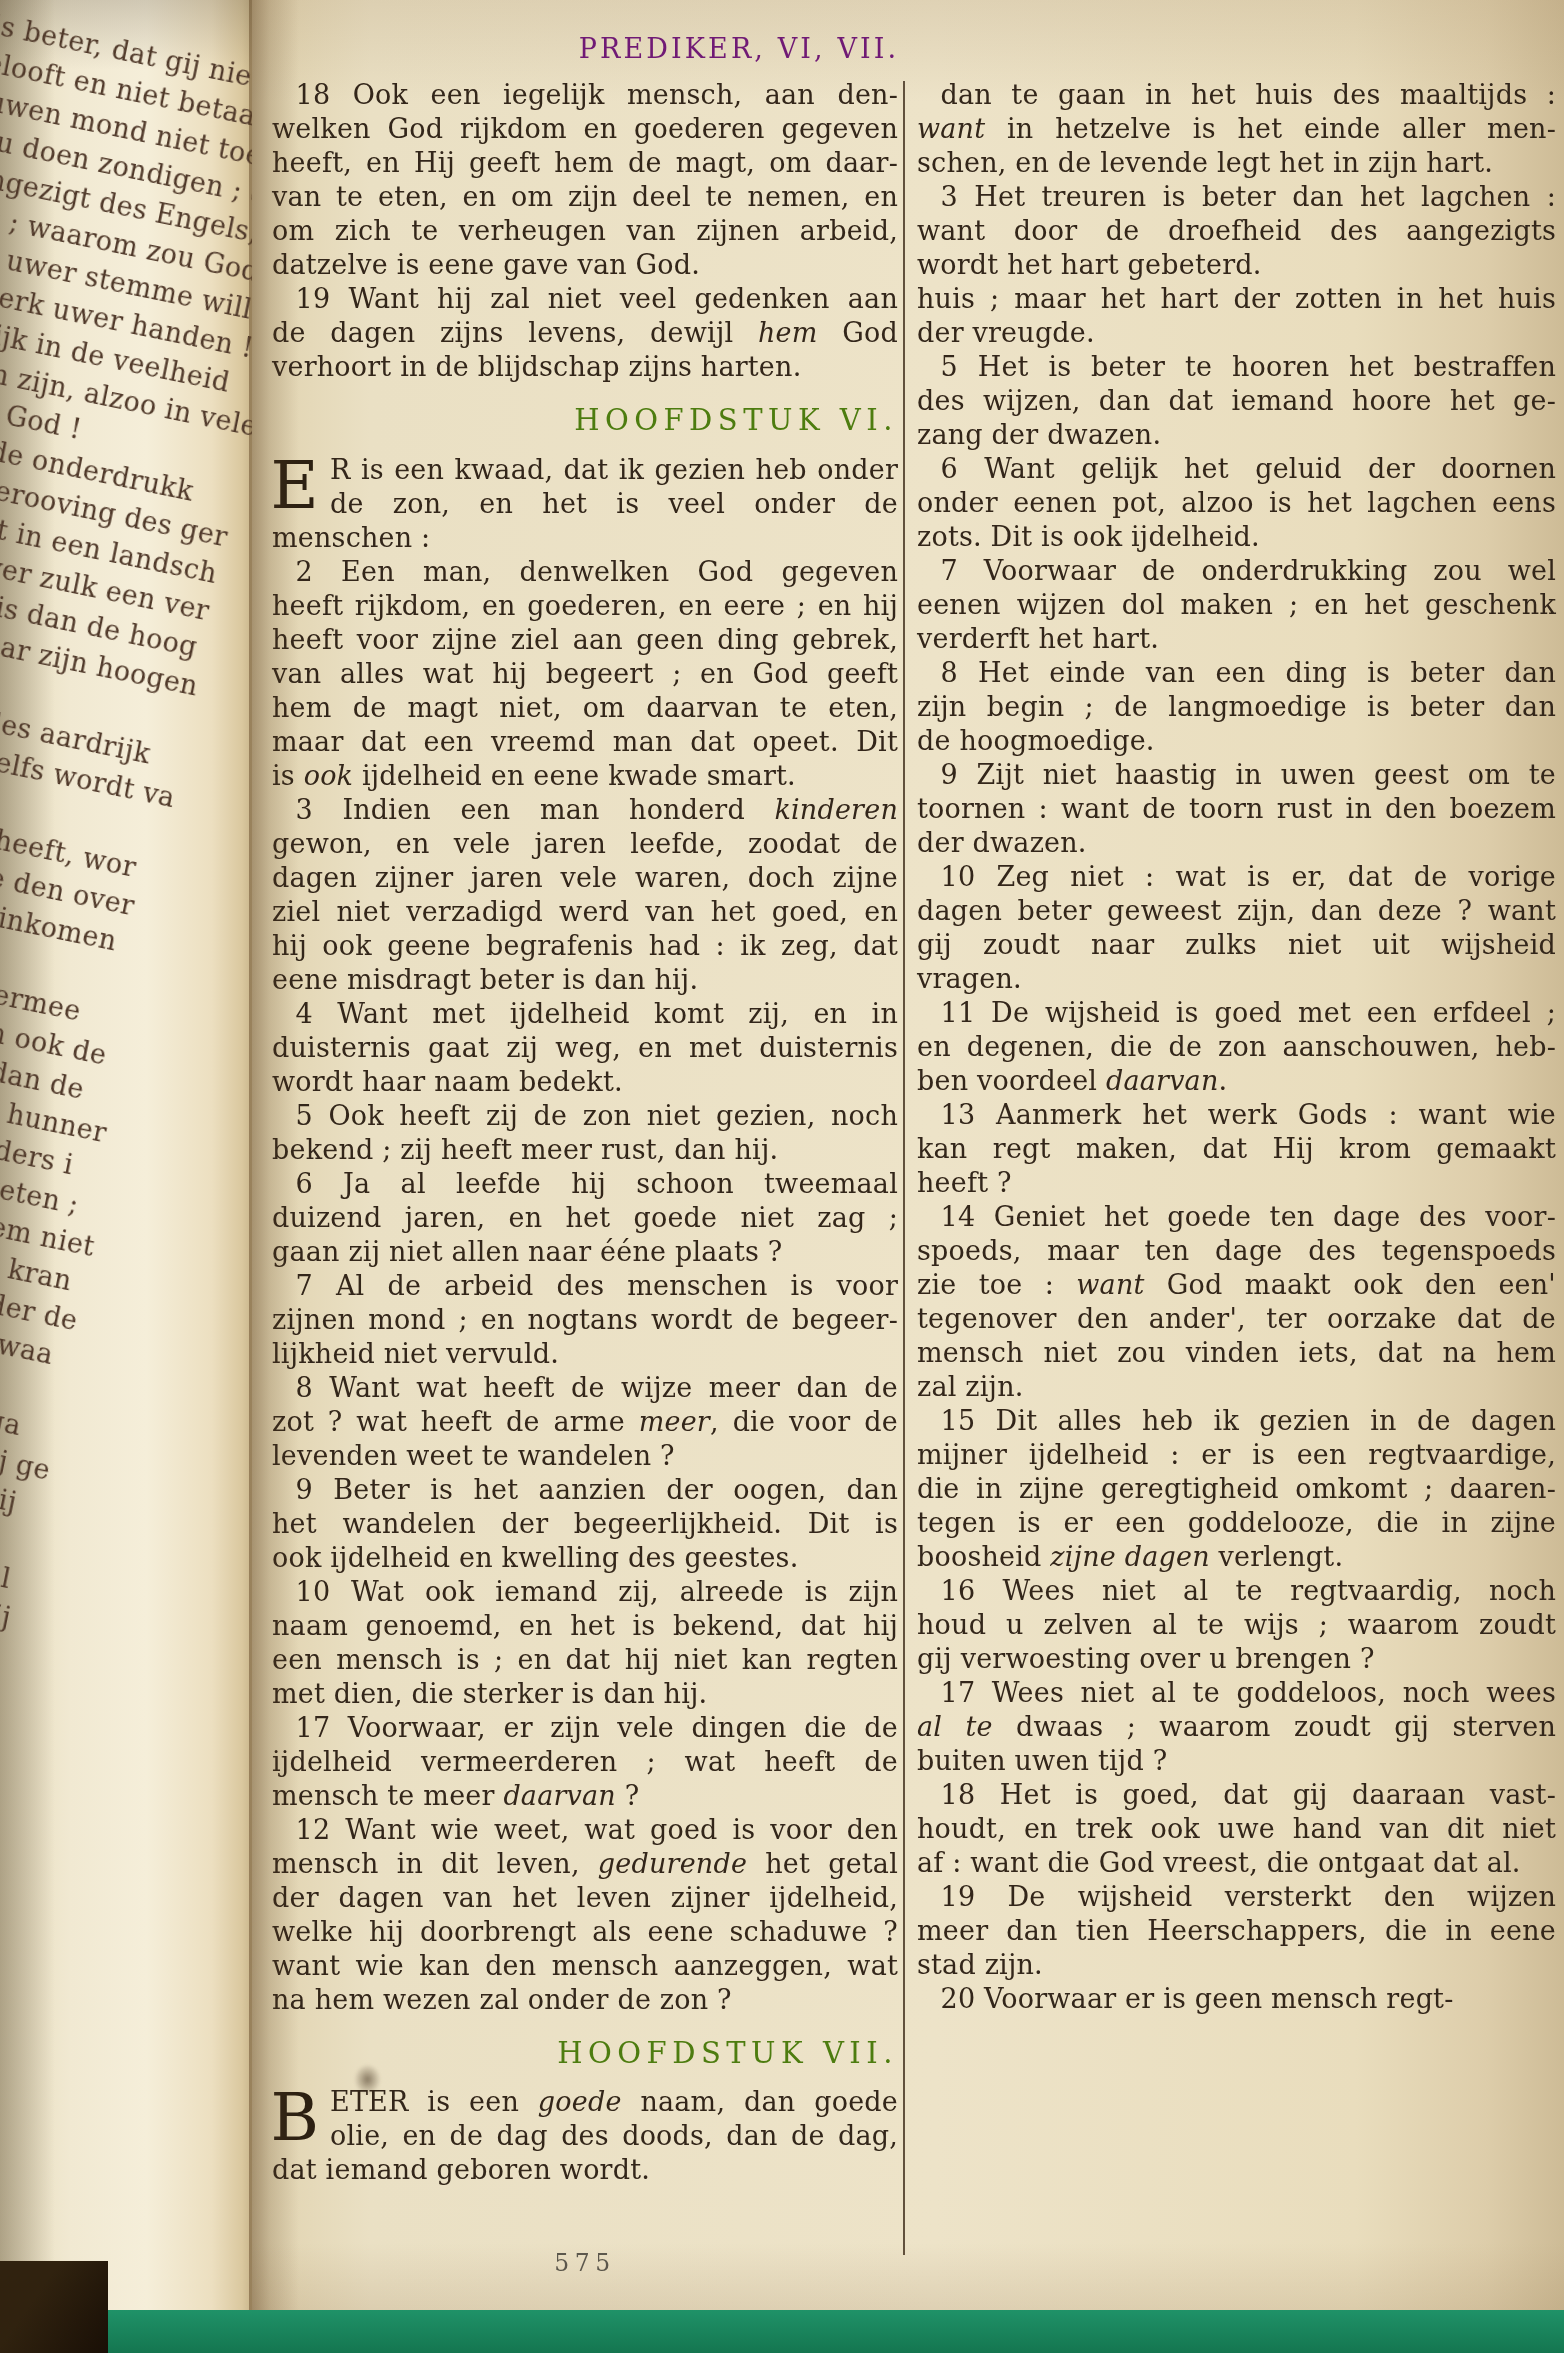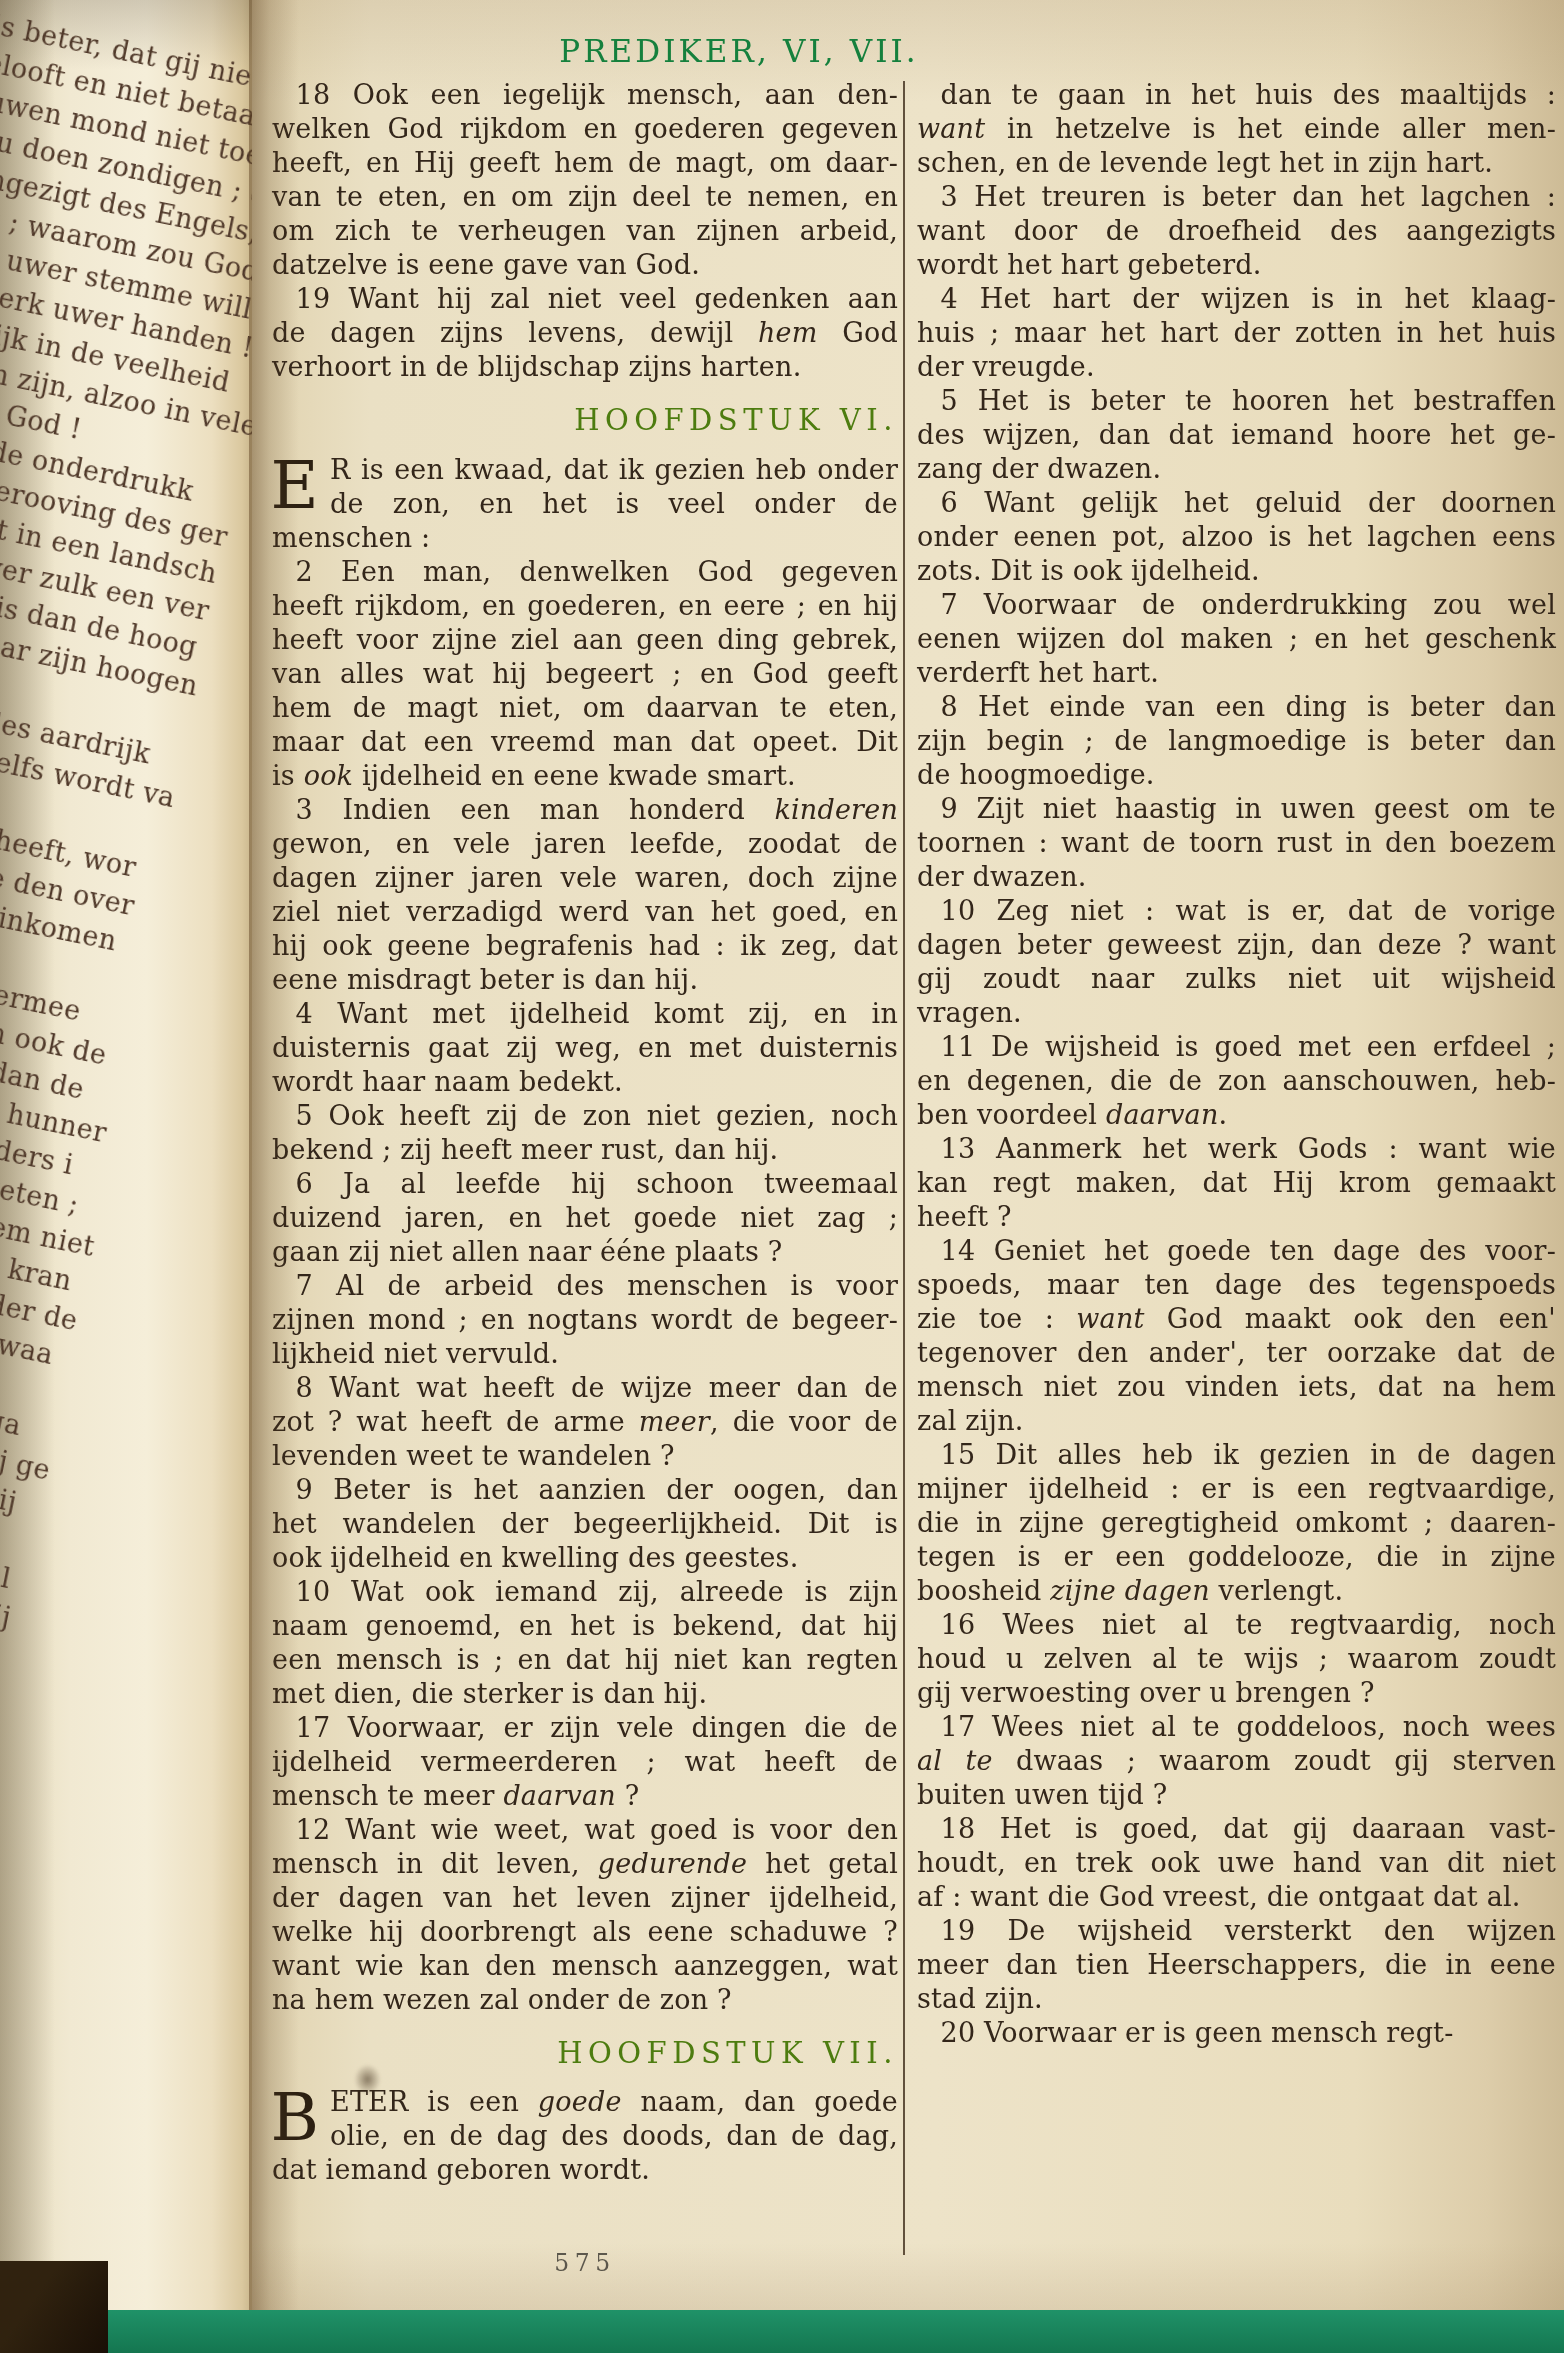--- a/index.html
+++ b/index.html
@@ -34,21 +34,21 @@
     position:absolute;left:252px;top:0;width:1313px;height:2313px;
     background:linear-gradient(90deg,#e0d2ae 0%,#eae0c4 9%,#ede3c8 52%,#e9ddbd 84%,#ddcdaa 94%,#cdbb96 100%);
   }
   .main-page::before{
     content:"";position:absolute;inset:0;pointer-events:none;
     background:linear-gradient(180deg,rgba(150,120,80,.16),rgba(150,120,80,0) 102px),
                linear-gradient(0deg,rgba(150,120,80,.18),rgba(150,120,80,0) 70px);
   }
   .page-header{
     position:absolute;left:258px;top:33px;width:962px;z-index:2;
-    text-align:center;font-size:31px;letter-spacing:3.1px;color:#15803d;
+    text-align:center;font-size:27px;letter-spacing:3.1px;color:#701a75;
   }
   .text-col{position:absolute;top:78px;z-index:2;}
   .col-left{left:272px;width:626px;}
   .col-right{left:917px;width:639px;}
   .divider{position:absolute;left:903px;top:81px;width:2.3px;height:2174px;background:rgba(58,40,22,.78);z-index:2;}
   .line{
     font-size:27px;line-height:34px;letter-spacing:0.2px;
     text-align:justify;text-align-last:justify;
   }
   .line.last{text-align-last:left;}
@@ -256,21 +256,20 @@
         <div class="line first">dan te gaan in het huis des maaltijds :</div>
         <div class="line"><em>want</em> in hetzelve is het einde aller men-</div>
         <div class="line last">schen, en de levende legt het in zijn hart.</div>
       </div>
       <div class="verse">
         <div class="line first">3 Het treuren is beter dan het lagchen :</div>
         <div class="line">want door de droefheid des aangezigts</div>
         <div class="line last">wordt het hart gebeterd.</div>
       </div>
       <div class="verse">
-        <div class="line first">4 Het hart der wijzen is in het klaag-</div>
         <div class="line">huis ; maar het hart der zotten in het huis</div>
         <div class="line last">der vreugde.</div>
       </div>
       <div class="verse">
         <div class="line first">5 Het is beter te hooren het bestraffen</div>
         <div class="line">des wijzen, dan dat iemand hoore het ge-</div>
         <div class="line last">zang der dwazen.</div>
       </div>
       <div class="verse">
         <div class="line first">6 Want gelijk het geluid der doornen</div>

